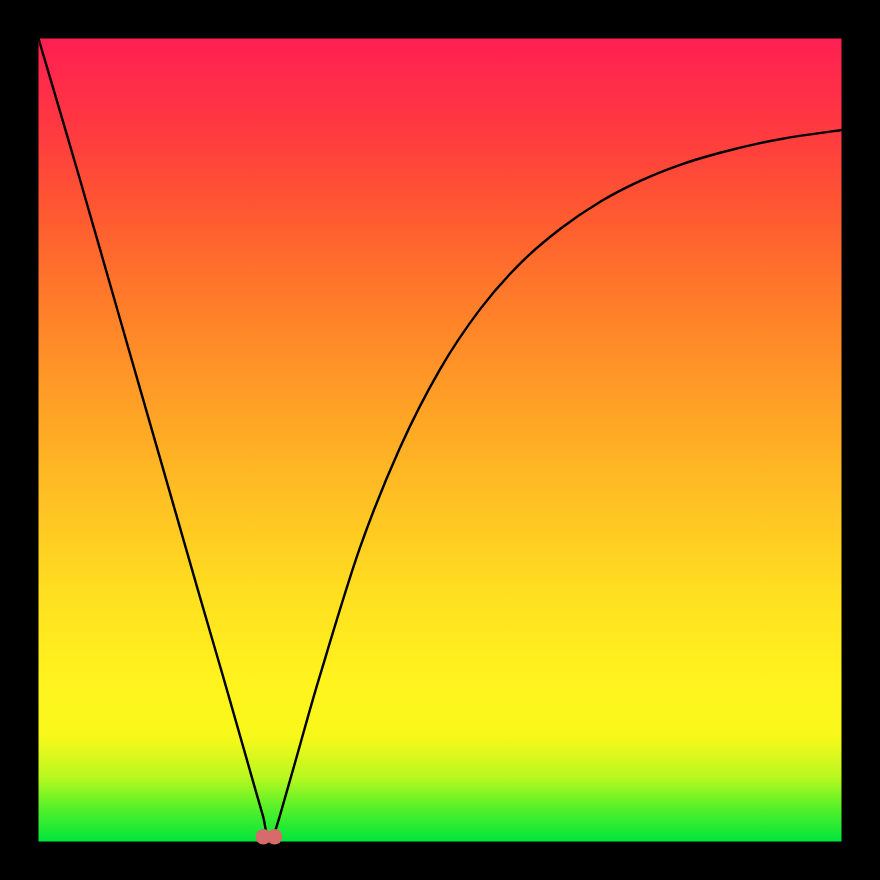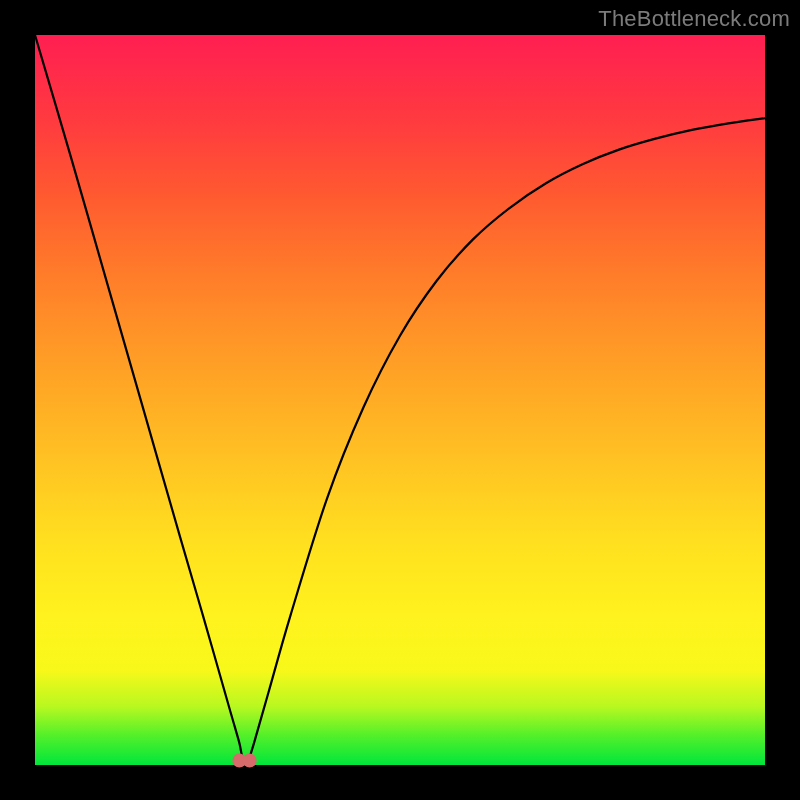--- a/index.html
+++ b/index.html
@@ -54,21 +54,20 @@
     font-size: 22px;
     font-weight: 500;
     letter-spacing: 0.2px;
   }
 </style>
 </head>
 <body>
 
 <div class="frame">
 
-  <div class="watermark">TheBottleneck.com</div>
 
   <div class="plot-area">
     <svg class="curve" viewBox="0 0 730 730" preserveAspectRatio="none">
       <path id="curve-path" fill="none" stroke="#000000" stroke-width="2.2" stroke-linejoin="round" stroke-linecap="round" d="M 0.00 0.00 C 5.84 19.86, 24.82 83.92, 36.50 124.10 C 48.18 164.28, 61.32 210.47, 73.00 251.12 C 84.68 291.77, 97.82 337.49, 109.50 378.14 C 121.18 418.79, 136.66 472.81, 146.00 505.16 C 155.34 537.51, 160.89 556.06, 167.90 580.35 C 174.91 604.64, 185.13 640.65, 189.80 657.00 C 194.47 673.35, 194.76 674.37, 197.10 682.55 C 199.44 690.73, 202.88 702.26, 204.40 708.10 C 205.92 713.94, 205.77 716.13, 206.59 719.05 C 207.41 721.97, 208.69 724.60, 209.51 726.35 C 210.33 728.10, 210.18 732.92, 211.70 730.00 C 213.22 727.08, 215.50 719.78, 219.00 708.10 C 222.50 696.42, 227.76 677.44, 233.60 657.00 C 239.44 636.56, 246.16 611.30, 255.50 580.35 C 264.84 549.40, 280.32 496.84, 292.00 463.55 C 303.68 430.26, 316.82 398.35, 328.50 372.30 C 340.18 346.25, 353.32 320.97, 365.00 300.76 C 376.68 280.55, 389.82 261.43, 401.50 246.01 C 413.18 230.59, 426.32 216.08, 438.00 204.40 C 449.68 192.72, 462.82 182.00, 474.50 173.01 C 486.18 164.02, 499.32 155.20, 511.00 148.19 C 522.68 141.18, 535.82 134.58, 547.50 129.21 C 559.18 123.84, 572.32 118.70, 584.00 114.61 C 595.68 110.52, 608.82 106.81, 620.50 103.66 C 632.18 100.51, 645.32 97.35, 657.00 94.90 C 668.68 92.45, 681.82 90.20, 693.50 88.33 C 705.18 86.46, 724.16 84.04, 730.00 83.22"></path>
       <g id="markers-g">
           <circle cx="204.40" cy="725.62" r="7" fill="#d76a6a"></circle>
           <circle cx="214.62" cy="725.62" r="7" fill="#d76a6a"></circle>
         </g>
     </svg>
   </div>

